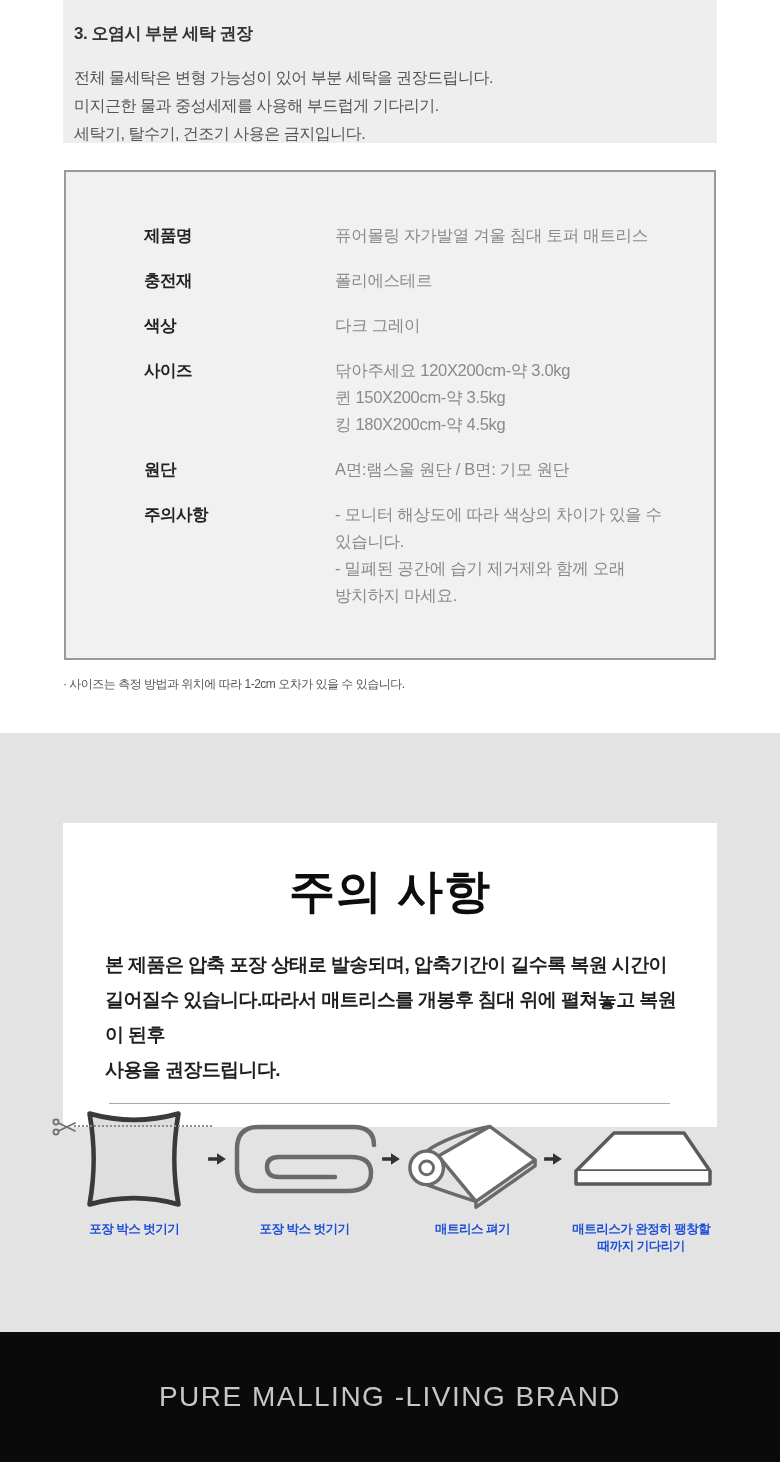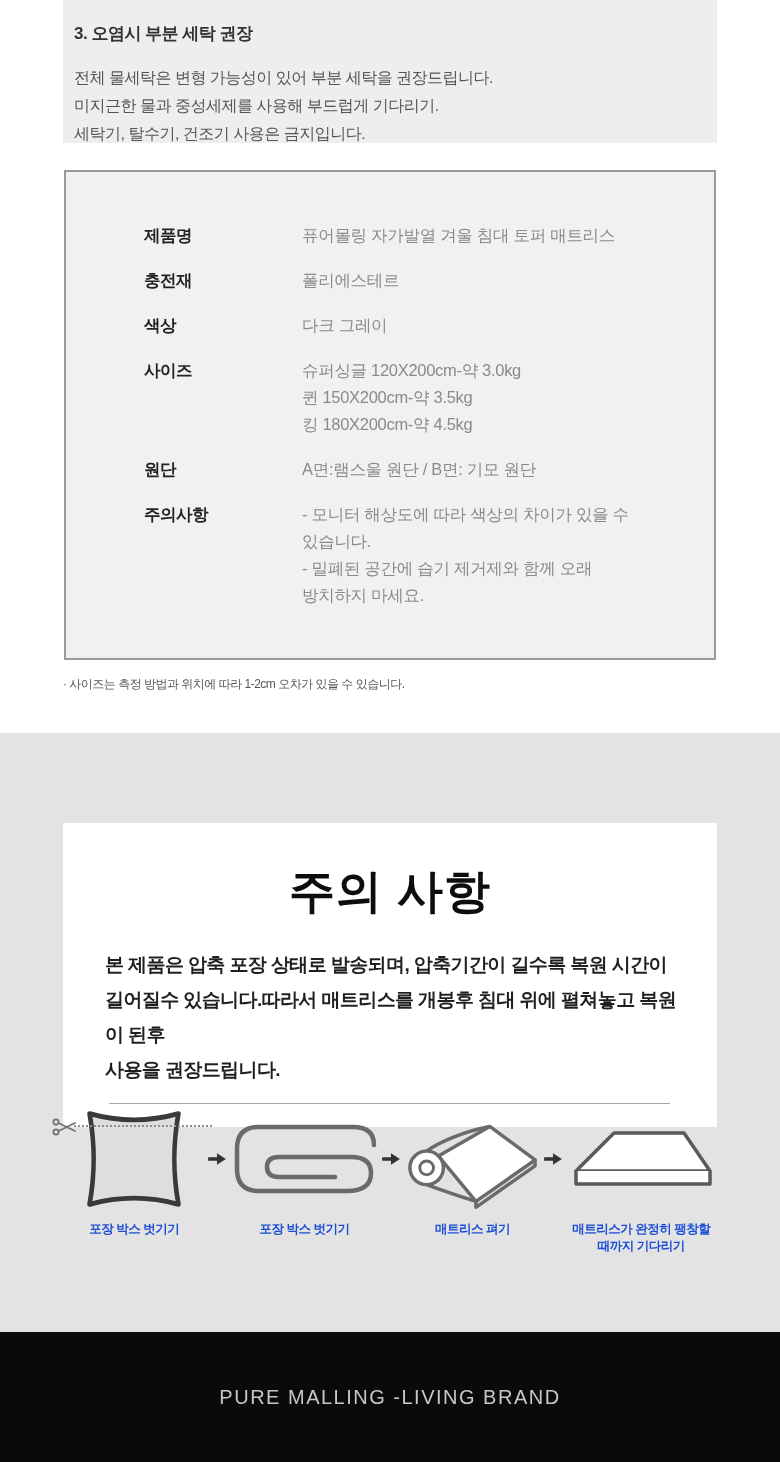--- a/index.html
+++ b/index.html
@@ -17,21 +17,21 @@
   }
   .wash-heading { margin:0 0 19px 0; font-size:17px; font-weight:bold; color:#333; letter-spacing:-0.5px; }
   .wash-line { font-size:16px; color:#555; line-height:28px; letter-spacing:-0.5px; }
 
   
   .spec-box {
     position:absolute; left:64px; top:170px; width:652px; height:490px;
     background:#f1f1f1; border:2px solid #9a9a9a; box-sizing:border-box;
     padding:50px 36px 0 78px;
   }
-  .spec-row { display:flex; margin-bottom:18px; }
+  .spec-row { display:flex; margin-bottom:18px;gap:33px; }
   .spec-label { flex:none; width:158px; font-size:16.5px; font-weight:bold; color:#222; line-height:27px; letter-spacing:-0.5px; }
   .spec-values { font-size:16.5px; color:#8a8a8a; letter-spacing:-0.3px; }
   .spec-value-line { line-height:27px; }
 
   .size-note {
     position:absolute; left:63px; top:676px; width:654px;
     font-size:12px; color:#555; letter-spacing:-0.5px;
   }
 
   
@@ -58,21 +58,21 @@
   .cut-line { position:absolute; left:-8px; right:-26px; top:20px; border-top:2.5px dotted #8f8f8f; }
   .scissors { position:absolute; left:-30px; top:11px; }
 
   .card-divider { position:absolute; left:46px; right:47px; bottom:23px; border-top:1px solid #a8a8a8; }
 
   
   .brand-footer {
     position:absolute; left:0; top:1332px; width:780px; height:130px;
     background:#0a0a0a; display:flex; align-items:center; justify-content:center;
   }
-  .brand-text { color:#c9c7c4; font-size:20px; font-weight:300; letter-spacing:1.5px; }
+  .brand-text { color:#c9c7c4; font-size:28px; font-weight:300; letter-spacing:1.5px; }
 </style>
 </head>
 <body>
 
 <div class="page">
 
   <section class="wash-section">
     <h3 class="wash-heading">3. 오염시 부분 세탁 권장</h3>
     <div class="wash-line">전체 물세탁은 변형 가능성이 있어 부분 세탁을 권장드립니다.</div>
     <div class="wash-line">미지근한 물과 중성세제를 사용해 부드럽게 기다리기.</div>
@@ -94,21 +94,21 @@
     </div>
     <div class="spec-row">
       <div class="spec-label">색상</div>
       <div class="spec-values">
           <div class="spec-value-line">다크 그레이</div>
         </div>
     </div>
     <div class="spec-row">
       <div class="spec-label">사이즈</div>
       <div class="spec-values">
-        <div class="spec-value-line">슈퍼싱글 120X200cm-약 3.0kg</div>
+        <div class="spec-value-line">닦아주세요 120X200cm-약 3.0kg</div>
         <div class="spec-value-line">퀸 150X200cm-약 3.5kg</div>
         <div class="spec-value-line">킹 180X200cm-약 4.5kg</div>
       </div>
     </div>
     <div class="spec-row">
       <div class="spec-label">원단</div>
       <div class="spec-values">
           <div class="spec-value-line">A면:램스울 원단 / B면: 기모 원단</div>
         </div>
     </div>

